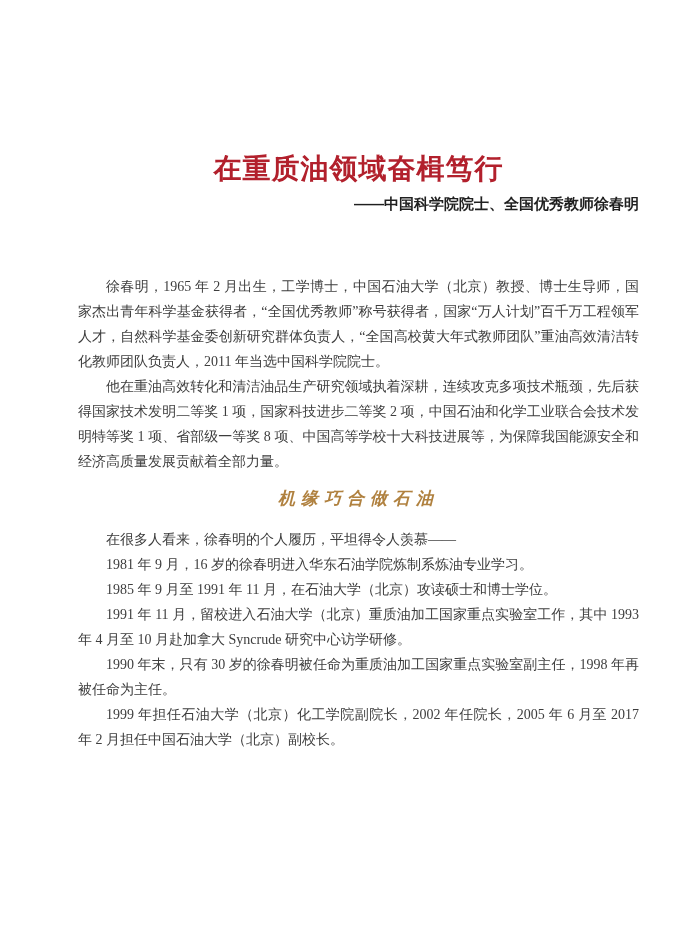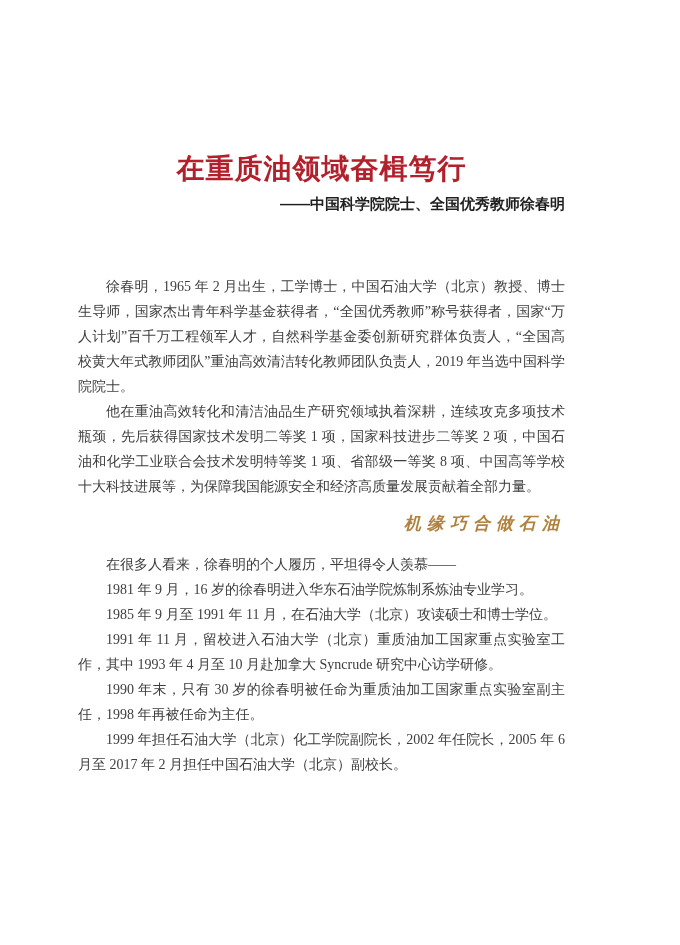--- a/index.html
+++ b/index.html
@@ -7,21 +7,21 @@
     padding: 0;
     background: #ffffff;
   }
   .page {
     position: relative;
     width: 680px;
     height: 945px;
     margin: 0 auto;
     background: #ffffff;
     box-sizing: border-box;
-    padding: 152px 115px 0 78px;
+    padding: 152px 41px 0 78px;
     overflow: hidden;
     font-family: "Liberation Serif", "DejaVu Serif", serif;
   }
   .doc-title {
     margin: 0;
     text-align: center;
     font-size: 28px;
     line-height: 34px;
     font-weight: bold;
     letter-spacing: 1px;
@@ -44,40 +44,40 @@
     margin: 0;
     text-indent: 2em;
     font-size: 14px;
     line-height: 25px;
     text-align: justify;
     color: #3d3d3d;
     font-family: "Liberation Serif", "DejaVu Serif", serif;
   }
   .section-heading {
     margin: 13px 0 13px 0;
-    text-align: right;
+    text-align: center;
     font-size: 17px;
     line-height: 24px;
     font-weight: bold;
     font-style: italic;
     letter-spacing: 6px;
     color: #b0813f;
     font-family: "Liberation Serif", "DejaVu Serif", serif;
   }
 </style>
 </head>
 <body>
 
 <div class="page">
   <h1 class="doc-title">在重质油领域奋楫笃行</h1>
 
   <p class="doc-subtitle">——中国科学院院士、全国优秀教师徐春明</p>
 
   <div class="body-block">
-      <p class="intro-paragraph">徐春明，1965 年 2 月出生，工学博士，中国石油大学（北京）教授、博士生导师，国家杰出青年科学基金获得者，“全国优秀教师”称号获得者，国家“万人计划”百千万工程领军人才，自然科学基金委创新研究群体负责人，“全国高校黄大年式教师团队”重油高效清洁转化教师团队负责人，2019 年当选中国科学院院士。</p>
+      <p class="intro-paragraph">徐春明，1965 年 2 月出生，工学博士，中国石油大学（北京）教授、博士生导师，国家杰出青年科学基金获得者，“全国优秀教师”称号获得者，国家“万人计划”百千万工程领军人才，自然科学基金委创新研究群体负责人，“全国高校黄大年式教师团队”重油高效清洁转化教师团队负责人，2011 年当选中国科学院院士。</p>
       <p class="intro-paragraph">他在重油高效转化和清洁油品生产研究领域执着深耕，连续攻克多项技术瓶颈，先后获得国家技术发明二等奖 1 项，国家科技进步二等奖 2 项，中国石油和化学工业联合会技术发明特等奖 1 项、省部级一等奖 8 项、中国高等学校十大科技进展等，为保障我国能源安全和经济高质量发展贡献着全部力量。</p>
     </div>
 
   <div class="section-heading">机缘巧合做石油</div>
 
   <div class="body-block" style="margin-top:16px;">
       <p class="section-paragraph">在很多人看来，徐春明的个人履历，平坦得令人羡慕——</p>
       <p class="section-paragraph">1981 年 9 月，16 岁的徐春明进入华东石油学院炼制系炼油专业学习。</p>
       <p class="section-paragraph">1985 年 9 月至 1991 年 11 月，在石油大学（北京）攻读硕士和博士学位。</p>
       <p class="section-paragraph">1991 年 11 月，留校进入石油大学（北京）重质油加工国家重点实验室工作，其中 1993 年 4 月至 10 月赴加拿大 Syncrude 研究中心访学研修。</p>

